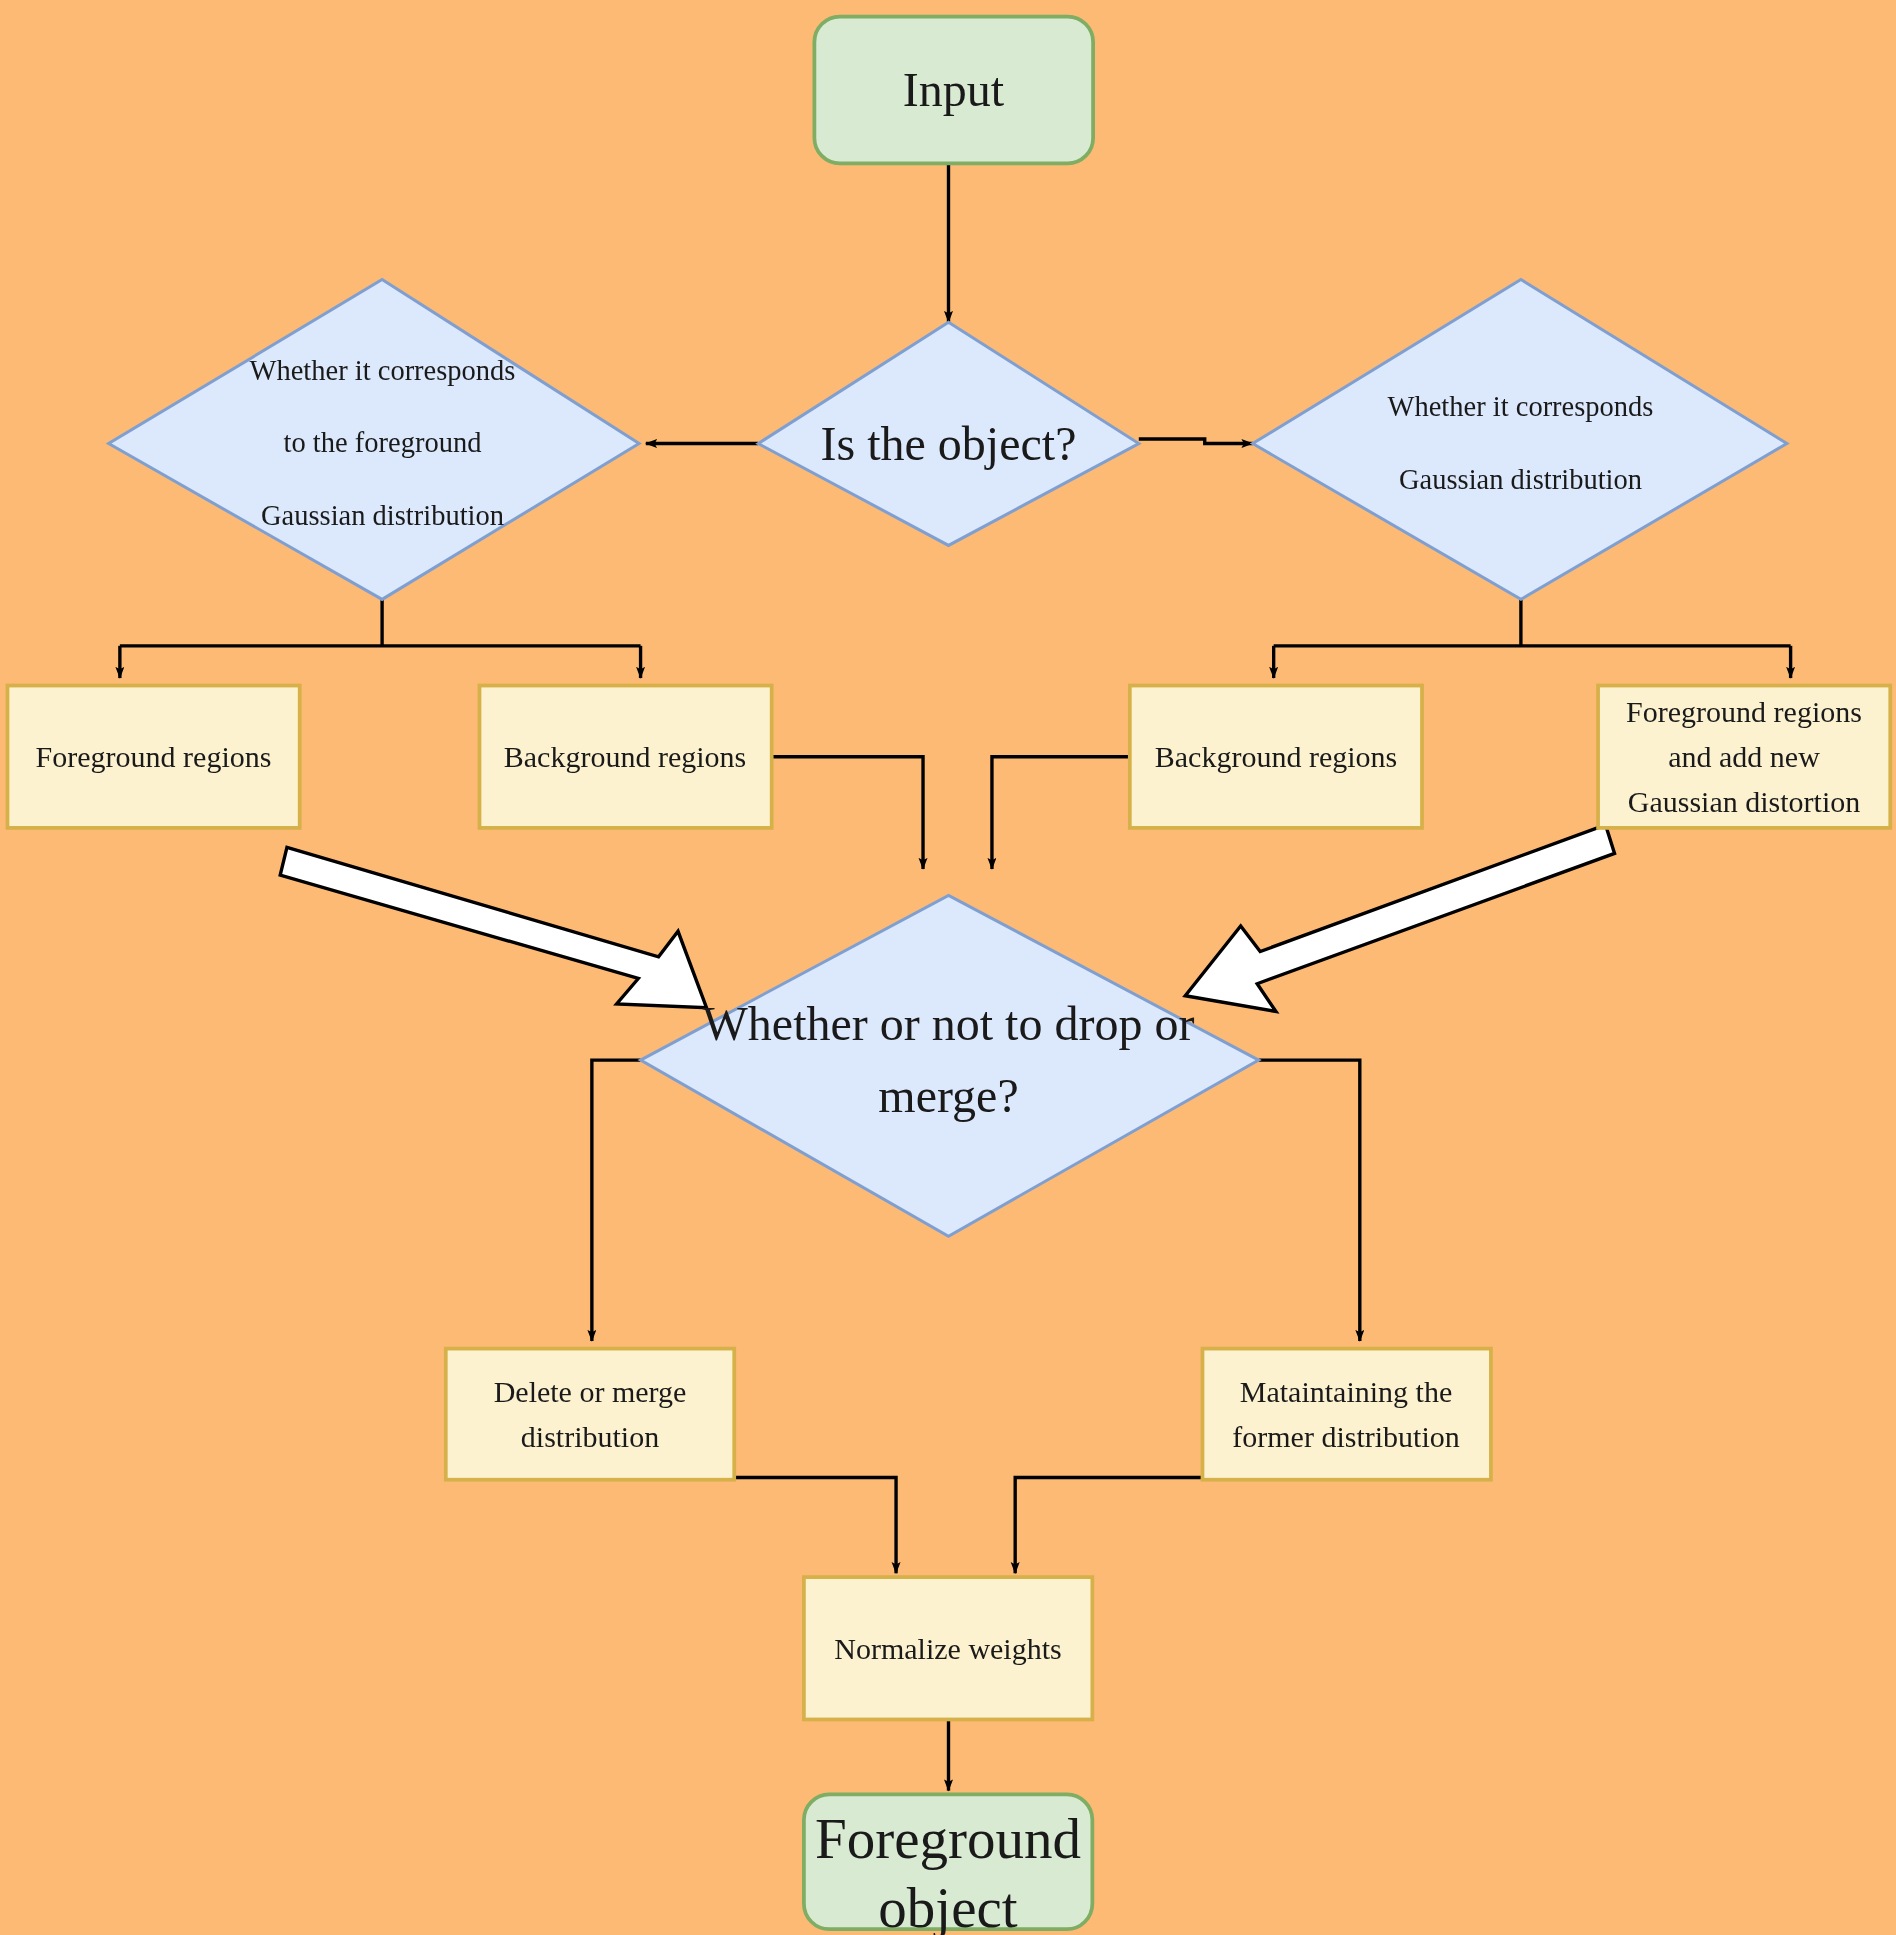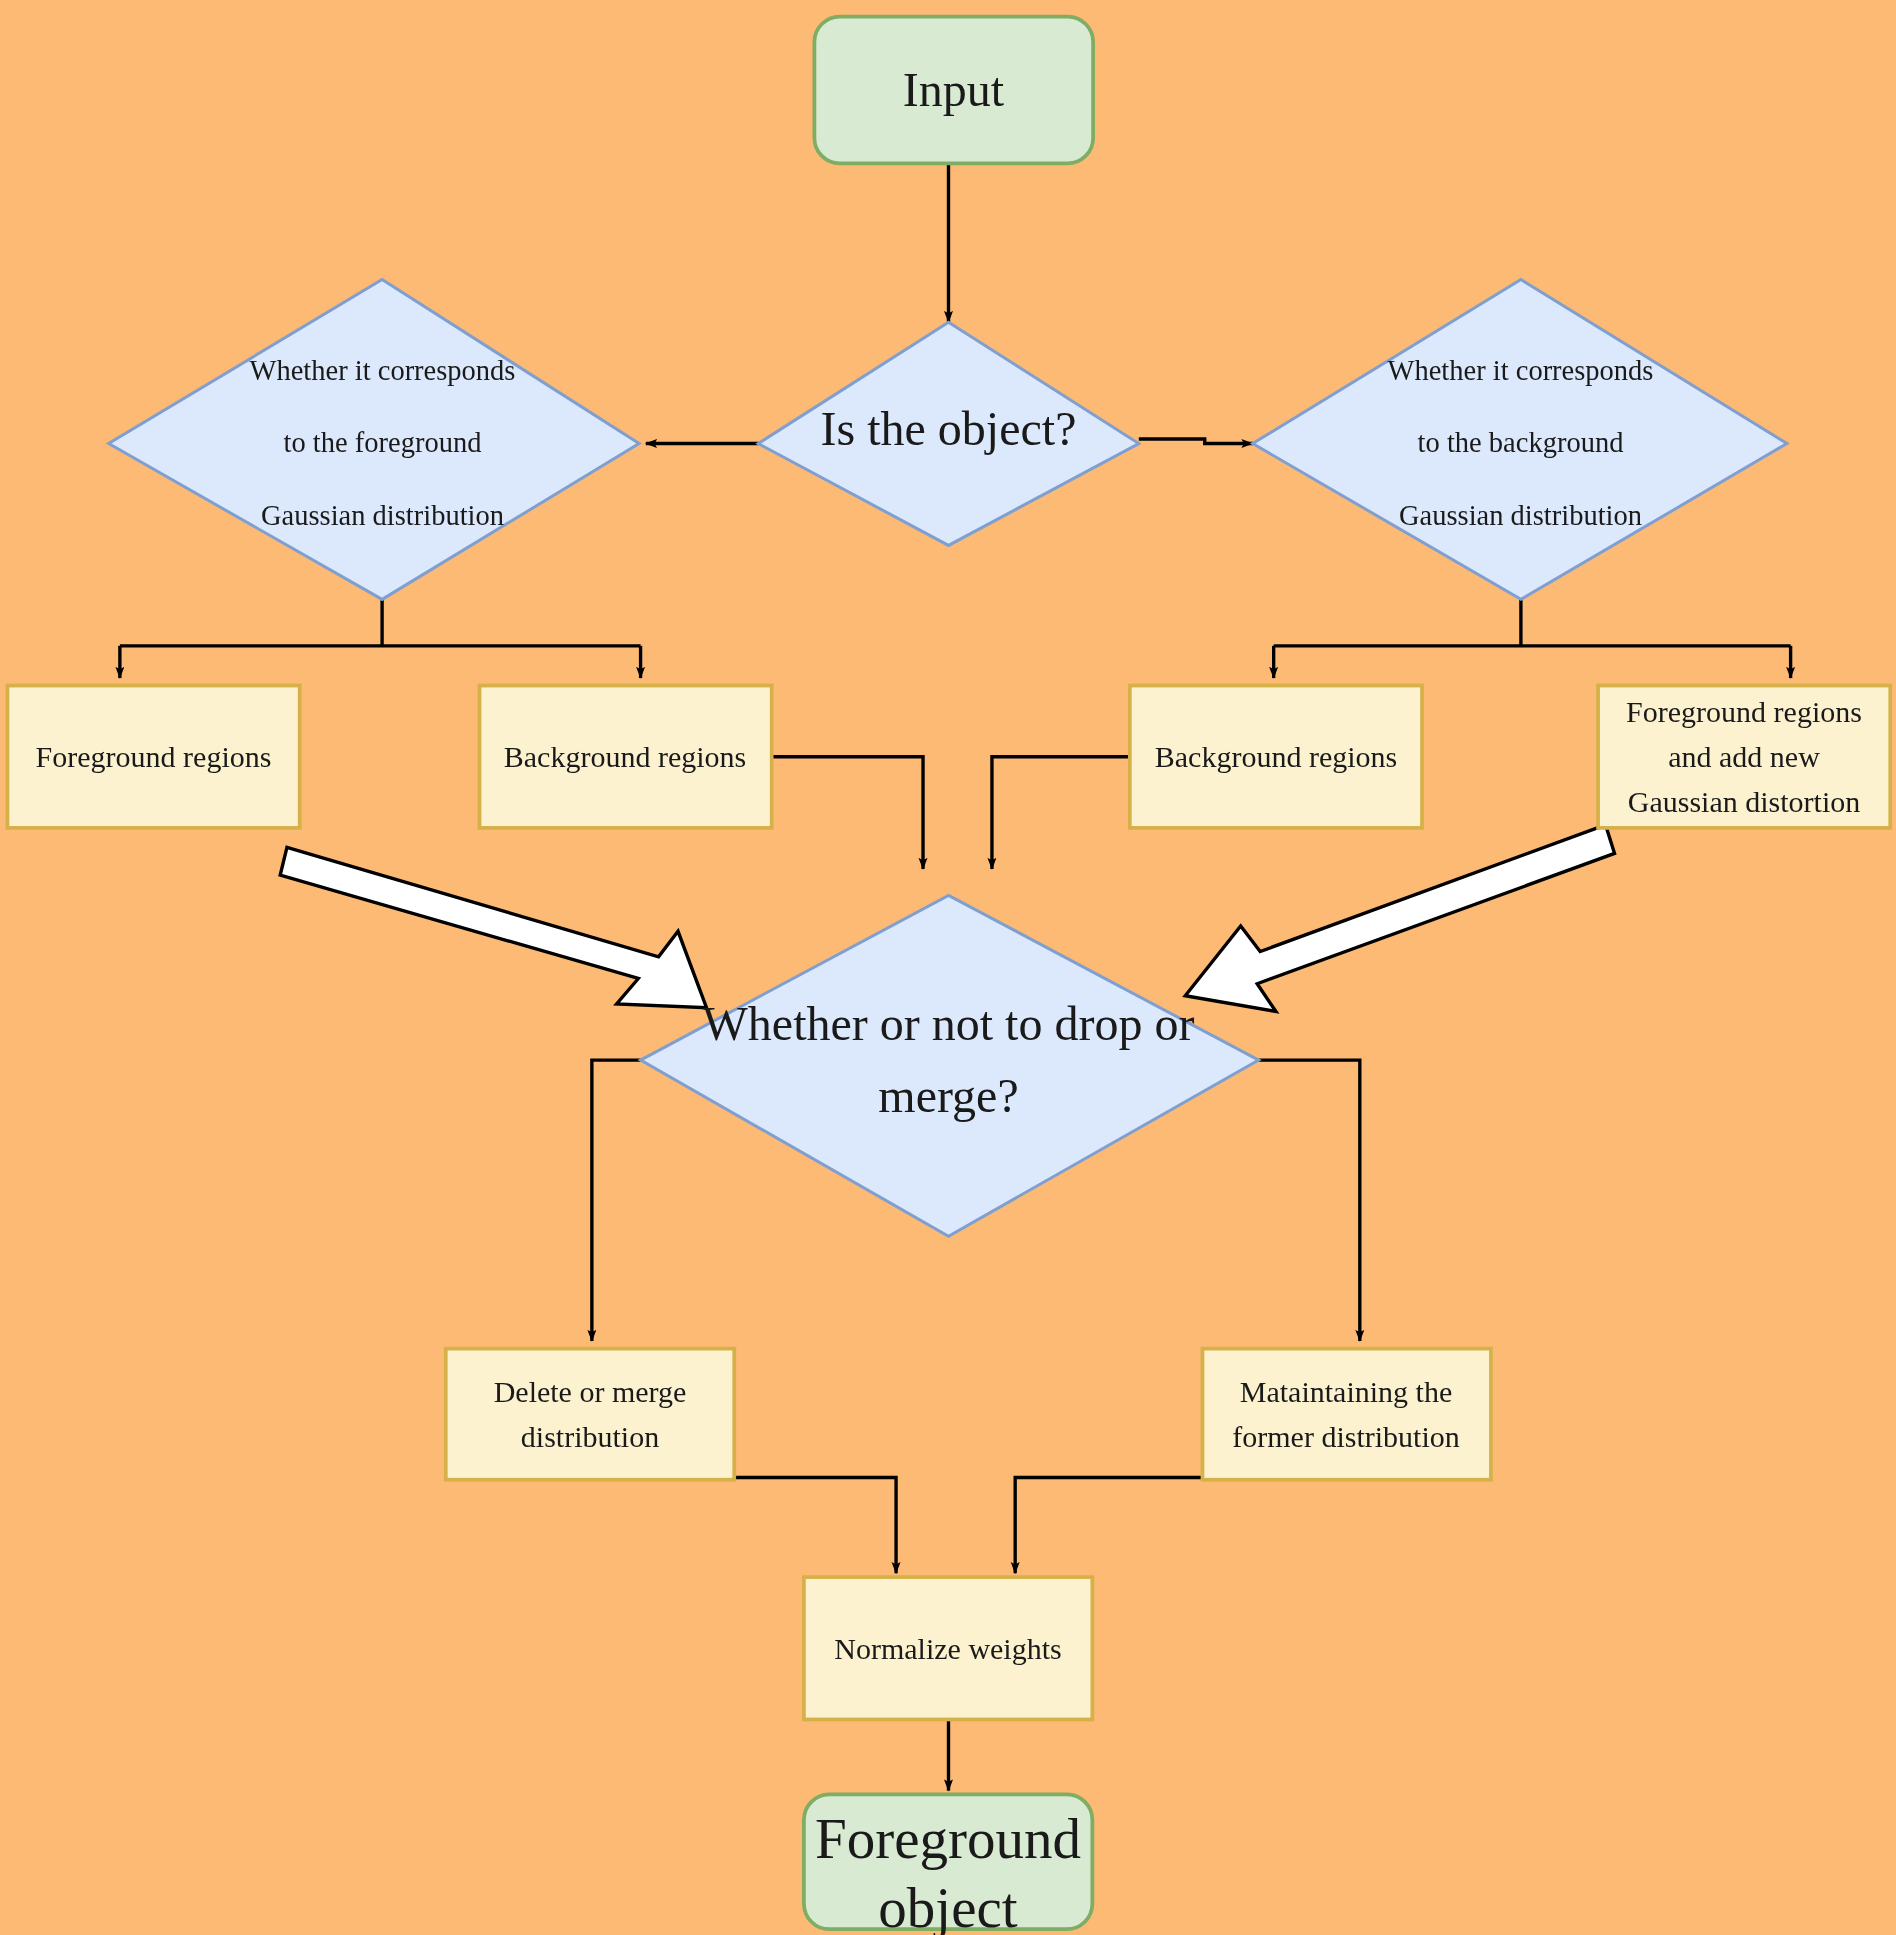--- a/index.html
+++ b/index.html
@@ -90,25 +90,24 @@
   </svg>
 
   <div class="node-text txt-terminal" style="left:814px;top:16.5px;width:279px;height:147px;">Input</div>
 
   <div class="node-text txt-diamond-side" style="left:139px;top:346px;width:487px;height:195px;flex-direction:column;">
     <span>Whether it corresponds</span>
     <span>to the foreground</span>
     <span>Gaussian distribution</span>
   </div>
 
-  <div class="node-text txt-diamond-main" style="left:758px;top:382px;width:381px;height:93px;">Is the object?</div>
+  <div class="node-text txt-diamond-main" style="left:758px;top:397px;width:381px;height:93px;">Is the object?</div>
 
   <div class="node-text txt-diamond-side" style="left:1277px;top:346px;width:487px;height:195px;flex-direction:column;">
     <span>Whether it corresponds</span>
-    <span>to the background</span>
     <span>Gaussian distribution</span>
   </div>
 
   <div class="node-text txt-box" style="left:7.5px;top:685px;width:292px;height:142px;">Foreground regions</div>
 
   <div class="node-text txt-box" style="left:479px;top:685px;width:292px;height:142px;">Background regions</div>
 
   <div class="node-text txt-box" style="left:1130px;top:685px;width:292px;height:142px;">Background regions</div>
 
   <div class="node-text txt-box" style="left:1598px;top:685px;width:292px;height:142px;flex-direction:column;">

